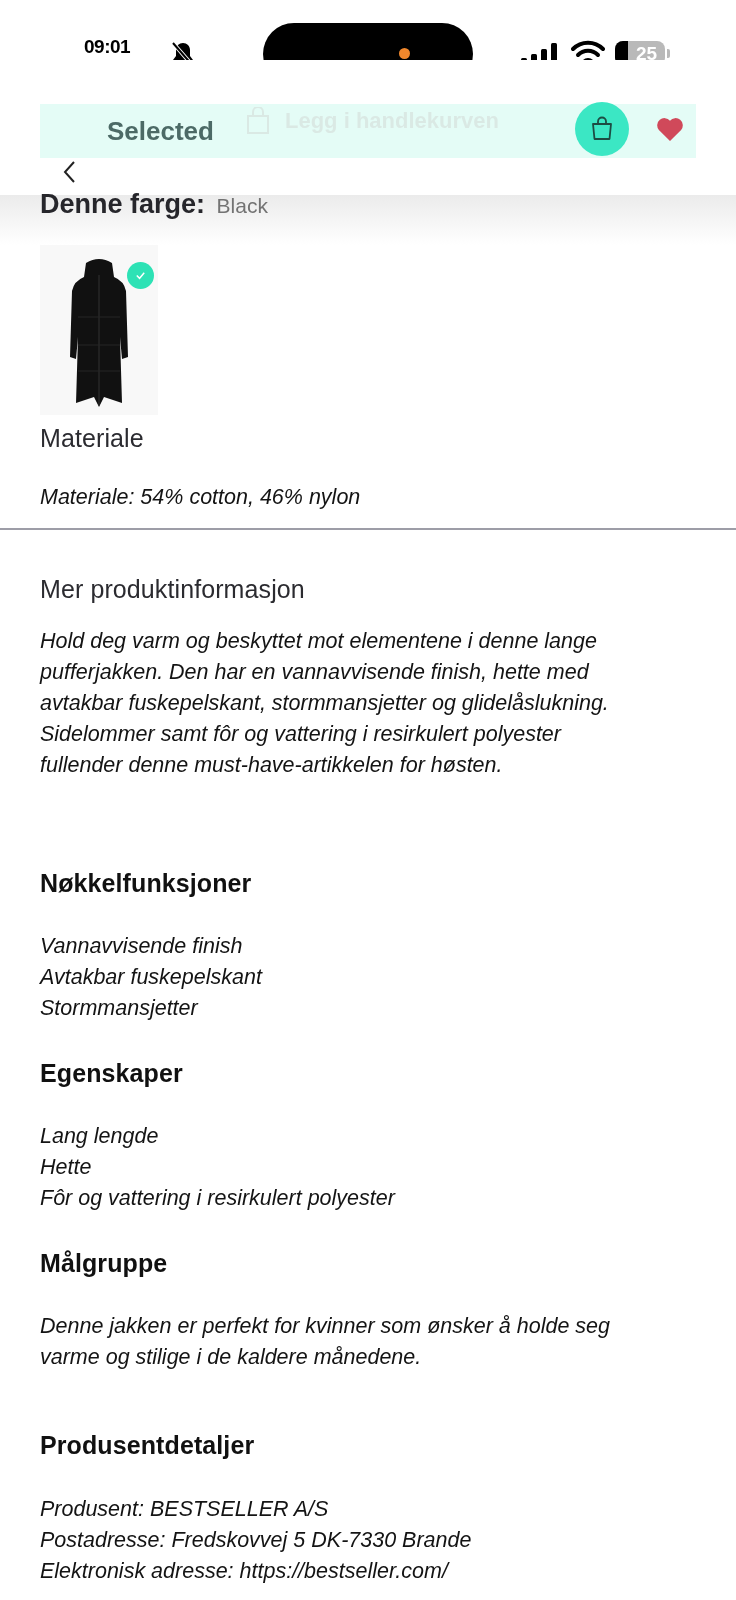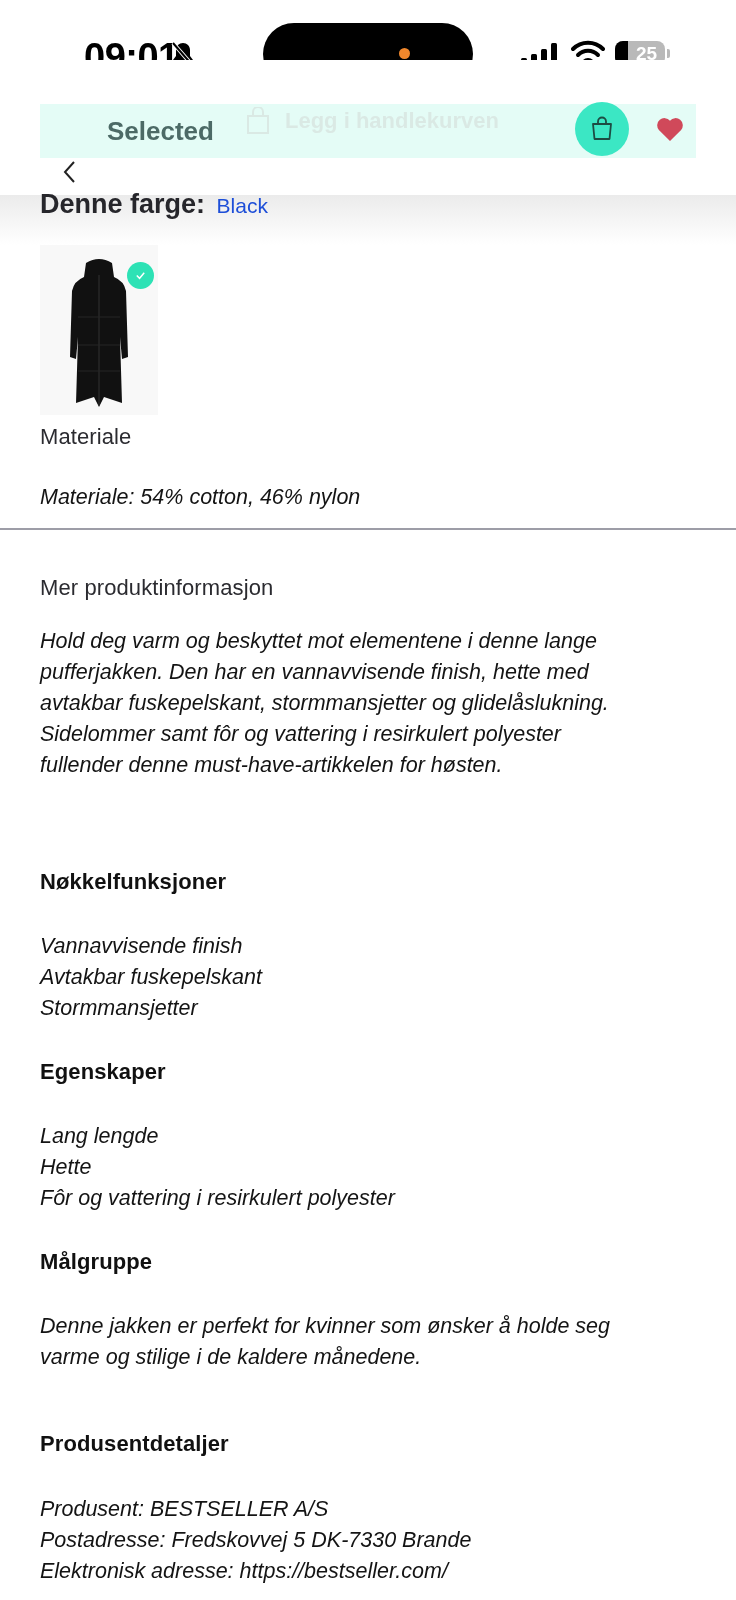--- a/index.html
+++ b/index.html
@@ -1,21 +1,21 @@
 <!DOCTYPE html>
 <html><head>
 <meta charset="utf-8">
 <style>
   * { box-sizing: border-box; margin: 0; padding: 0; }
   html, body { width: 736px; height: 1600px; background: #ffffff; overflow: hidden; }
   body { font-family: "Liberation Sans", "DejaVu Sans", sans-serif; color: #1b1b1f; position: relative; }
 
   
   .status-bar { position: absolute; top: 0; left: 0; width: 736px; height: 100px; background: #ffffff; }
-  .status-time { position: absolute; left: 84px; top: 36px; font-size: 38px; font-weight: 700; letter-spacing: -0.5px; color: #000; }
+  .status-time { position: absolute; left: 84px; top: 36px; font-size: 19px; font-weight: 700; letter-spacing: -0.5px; color: #000; }
   .bell-icon { position: absolute; left: 170px; top: 40px; width: 26px; height: 28px; }
   .dynamic-island { position: absolute; left: 263px; top: 23px; width: 210px; height: 62px; background: #000; border-radius: 31px; }
   .island-dot { position: absolute; left: 136px; top: 25px; width: 11px; height: 11px; border-radius: 50%; background: #f0872c; }
   .signal-icon { position: absolute; left: 521px; top: 43px; width: 38px; height: 24px; }
   .wifi-icon { position: absolute; left: 571px; top: 40px; width: 34px; height: 28px; }
   .battery { position: absolute; left: 615px; top: 41px; width: 50px; height: 25px; border-radius: 8px; background: #b9b9b9; overflow: hidden; }
   .battery-fill { position: absolute; left: 0; top: 0; width: 13px; height: 100%; background: #000; }
   .battery-text { position: absolute; left: 0; top: 0; width: 100%; height: 100%; text-align: center; font-size: 19px; font-weight: 700; color: #fff; line-height: 25px; padding-left: 13px; }
   .battery-nub { position: absolute; left: 667px; top: 49px; width: 3px; height: 9px; background: #b9b9b9; border-radius: 0 2px 2px 0; }
 
@@ -26,27 +26,27 @@
   .ghost-cart { position: absolute; left: 205px; top: 3px; display: flex; align-items: center; opacity: 0.22; }
   .ghost-cart svg { width: 26px; height: 28px; }
   .ghost-cart-label { margin-left: 14px; font-size: 22px; font-weight: 700; color: #b9a8a8; }
   .cart-button { position: absolute; left: 535px; top: -2px; width: 54px; height: 54px; border-radius: 50%; background: #3be7c4; display: flex; align-items: center; justify-content: center; }
   .cart-button svg { width: 26px; height: 26px; }
   .fav-button { position: absolute; left: 613px; top: 10px; width: 34px; height: 30px; display: flex; align-items: center; justify-content: center; }
   .back-button { position: absolute; left: 60px; top: 98px; width: 20px; height: 28px; }
 
   .header-shadow { position: absolute; left: 0; top: 195px; width: 736px; height: 50px; background: linear-gradient(#ebebeb, #ffffff); }
   .color-title { position: absolute; left: 40px; top: 189px; font-size: 27px; font-weight: 700; color: #26262b; }
-  .color-title .color-value { font-size: 21px; font-weight: 400; color: #1d4ed8; margin-left: 4px; margin-top: 19px; }
+  .color-title .color-value { font-size: 21px; font-weight: 400; color: #737373; margin-left: 4px; margin-top: 19px; }
 
   .swatch { position: absolute; left: 40px; top: 245px; width: 118px; height: 170px; background: #f8f8f8; }
   .swatch svg { position: absolute; left: 24px; top: 12px; width: 70px; height: 152px; }
   .swatch-check { position: absolute; left: 127px; top: 262px; width: 27px; height: 27px; border-radius: 50%; background: #2de2b5; display: flex; align-items: center; justify-content: center; }
 
-  .section-title { position: absolute; left: 40px; font-size: 22px; font-weight: 400; color: #2b2b30; letter-spacing: 0.1px; }
+  .section-title { position: absolute; left: 40px; font-size: 25px; font-weight: 400; color: #2b2b30; letter-spacing: 0.1px; }
   .section-title.bold { font-weight: 700; color: #111; }
   .text { position: absolute; left: 40px; width: 660px; font-size: 21.5px; line-height: 31px; color: #141414; font-style: italic; }
 
   .divider { position: absolute; left: 0; top: 528px; width: 736px; height: 2px; background: #9d9da7; }
 
   .lines div { height: 31px; }
 </style>
 </head>
 <body>
 

